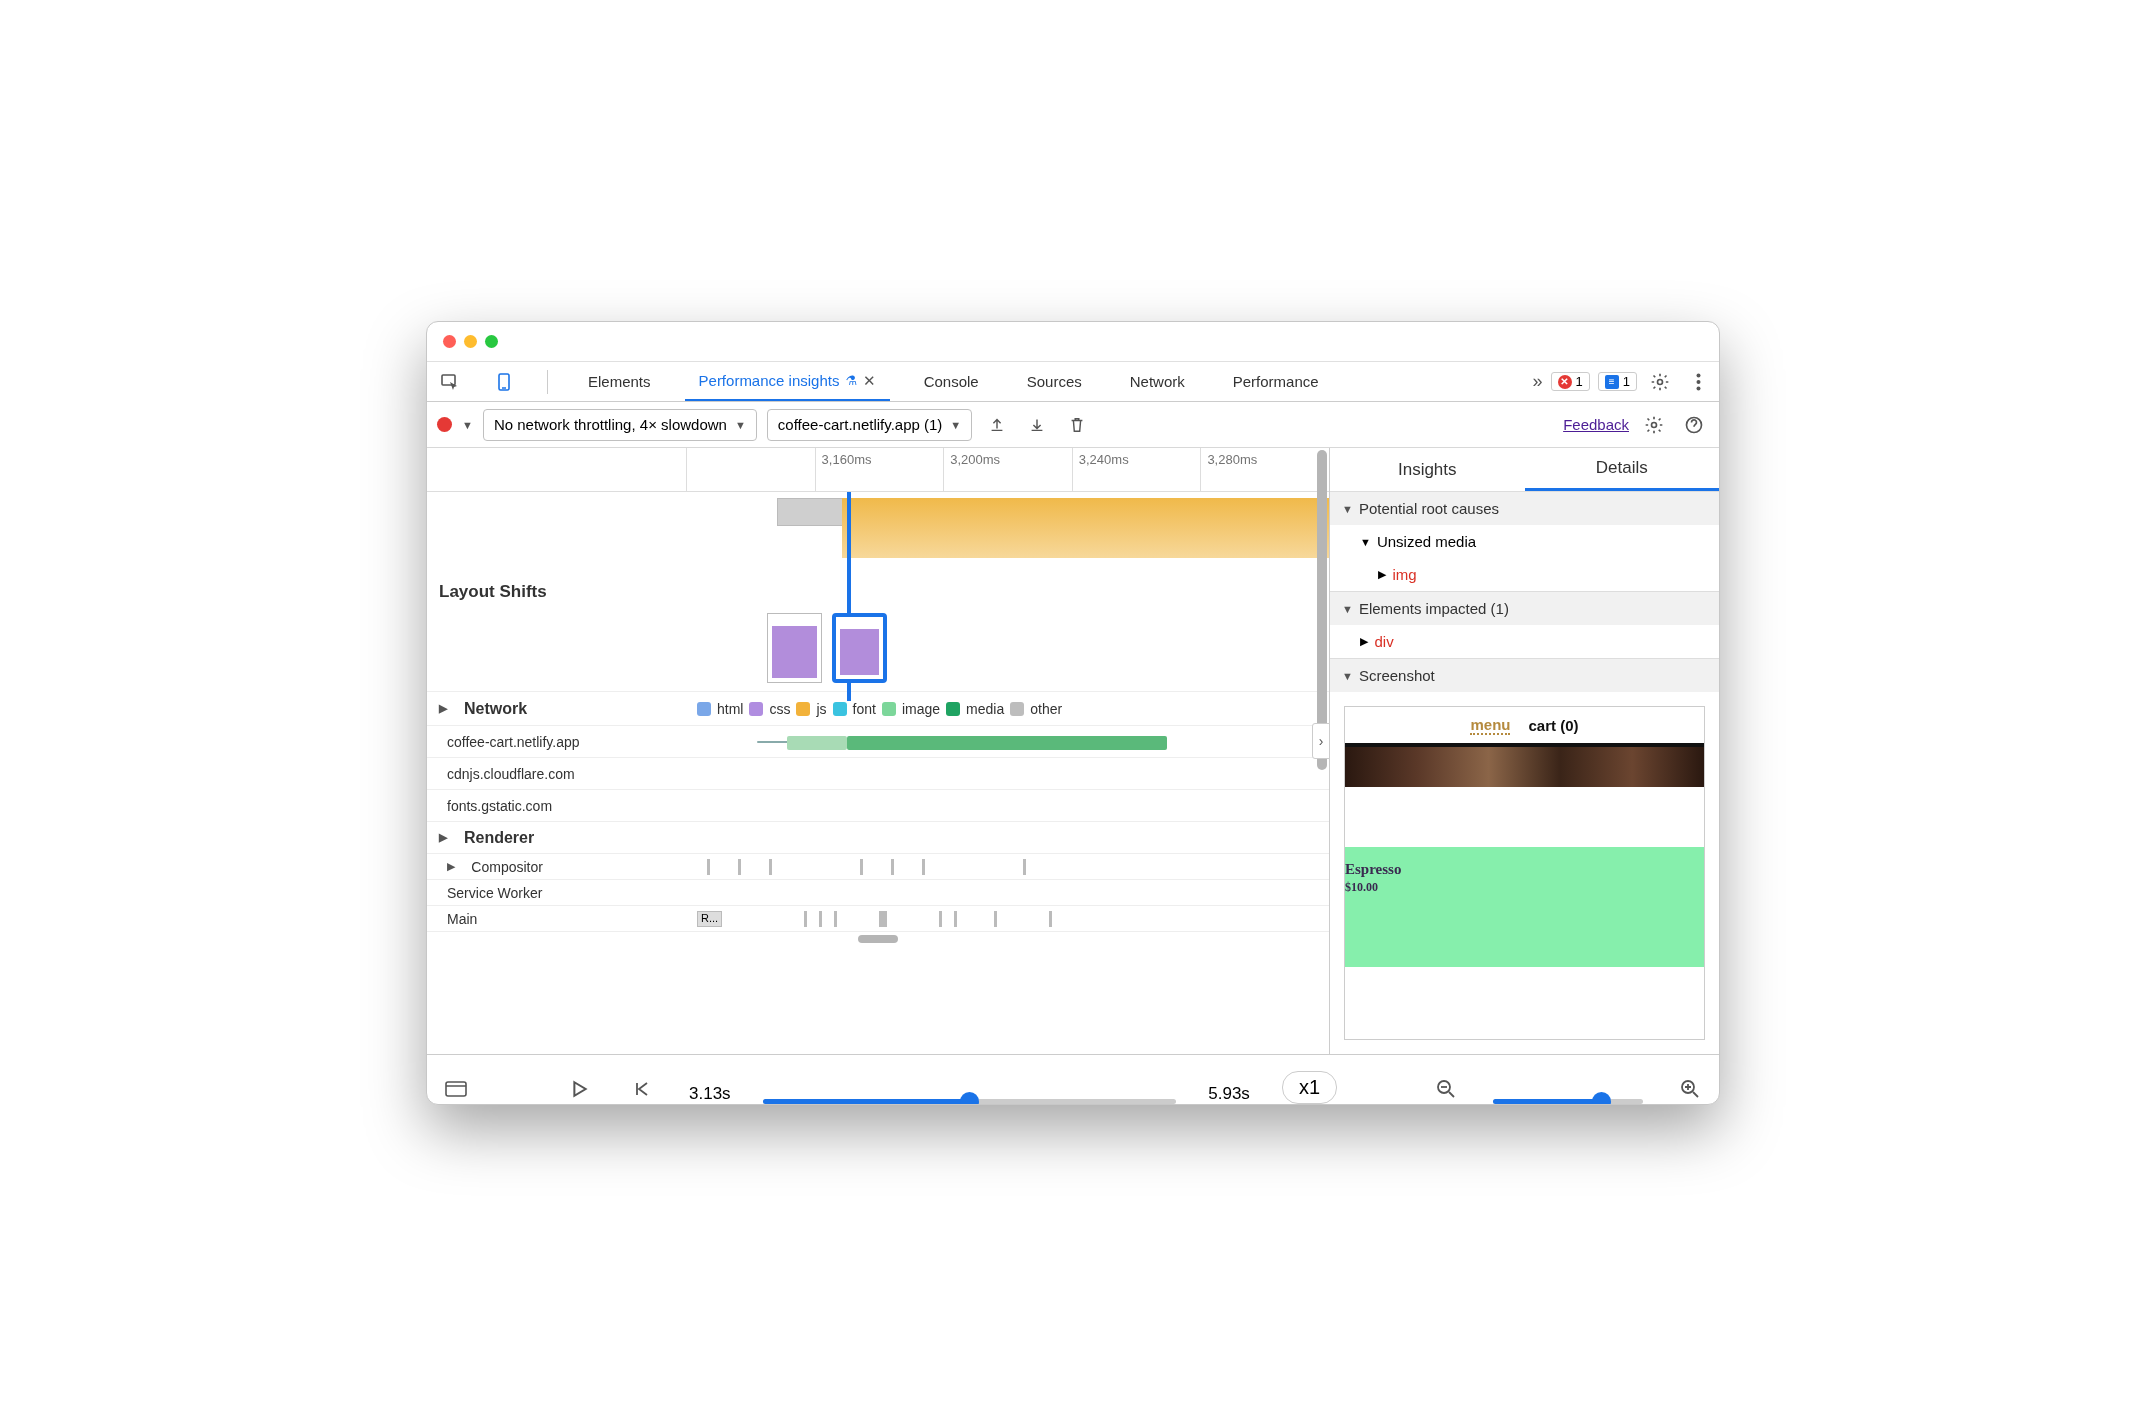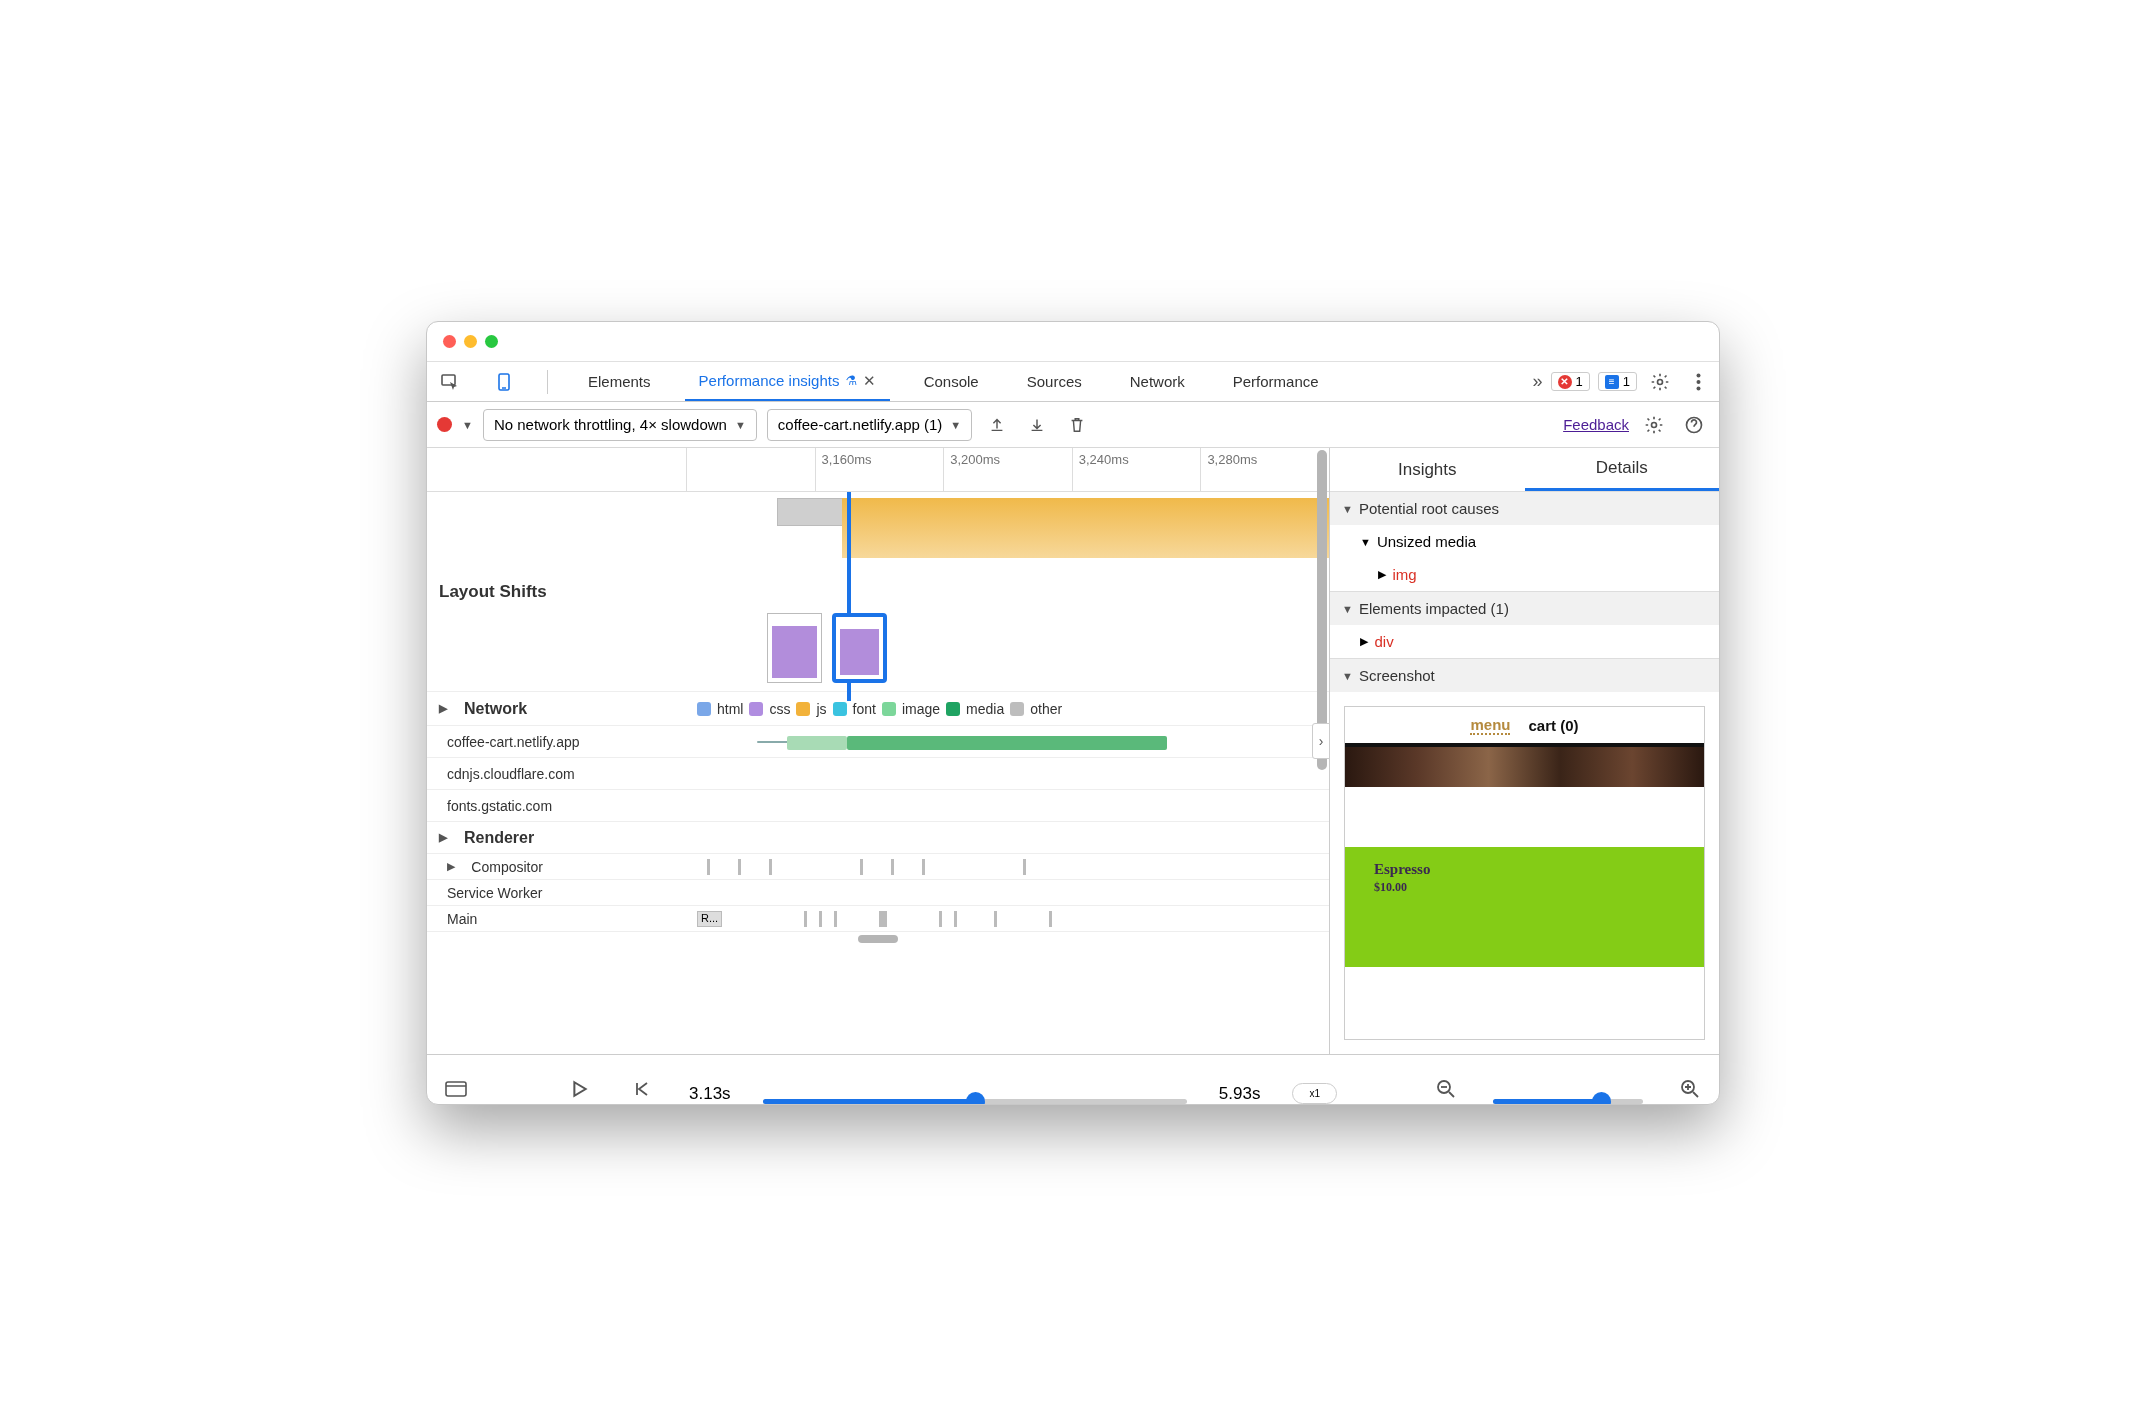--- a/index.html
+++ b/index.html
@@ -61,28 +61,28 @@
 .sechead{background:#f1f1f1;padding:8px 12px;font-size:15px;color:#333;display:flex;align-items:center;gap:6px}
 .secitem{padding:8px 12px 8px 30px;font-size:15px;display:flex;align-items:center;gap:6px}
 .secitem.sub{padding-left:48px}
 .red{color:#d93025}
 .tri{font-size:11px;color:#555}
 .screenshotbox{flex:1;padding:14px;overflow:hidden}
 .ssimg{border:1px solid #ccc;background:#fff;height:100%;overflow:hidden}
 .ssnav{height:36px;display:flex;align-items:center;justify-content:center;gap:18px;font-family:Georgia,serif;font-weight:700;font-size:15px}
 .ssbar{height:4px;background:#111}
 .ssimgband{height:40px;background:linear-gradient(90deg,#2a1810 0%,#5a3828 20%,#8b6548 40%,#3a2418 60%,#6b4530 80%,#2a1810 100%)}
-.sscard{margin-top:60px;background:#84cc16;padding:14px 29px;height:120px}
+.sscard{margin-top:60px;background:#86efac;padding:14px 0;height:120px}
 .sscard .t{font-family:Georgia,serif;font-weight:700;color:#3a2a50;font-size:15px}
 .sscard .p{font-family:Georgia,serif;font-weight:700;color:#3a2a50;font-size:12px;margin-top:2px}
 .bottom{height:50px;border-top:1px solid #ccc;display:flex;align-items:flex-end;padding:0 14px;gap:32px}
 .slider{flex:1;height:5px;background:#ccc;border-radius:3px;position:relative}
 .slider .fill{position:absolute;left:0;top:0;bottom:0;background:#1a73e8;border-radius:3px}
 .slider .knob{position:absolute;top:-7px;width:19px;height:19px;border-radius:50%;background:#1a73e8}
-.pill{padding:4px 16px;border:1px solid #ccc;border-radius:16px;font-size:10px}
+.pill{padding:4px 16px;border:1px solid #ccc;border-radius:16px;font-size:20px}
 .scrollbar{position:absolute;right:0;top:0;width:14px;bottom:0}
 .sbthumb{position:absolute;left:2px;right:2px;background:#b5b5b5;border-radius:5px}
 svg{display:block}
 .chev{font-size:11px;color:#555}
 .pin{font-size:13px}
 .hscroll{height:14px;display:flex;align-items:center;justify-content:center}
 .hscroll .hth{width:40px;height:8px;background:#b5b5b5;border-radius:4px}
 </style>
 </head>
 <body>

